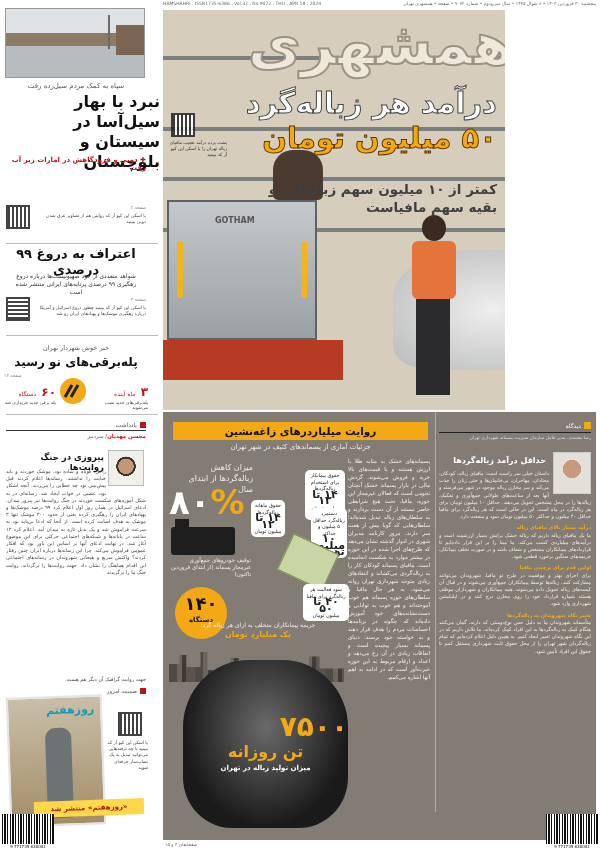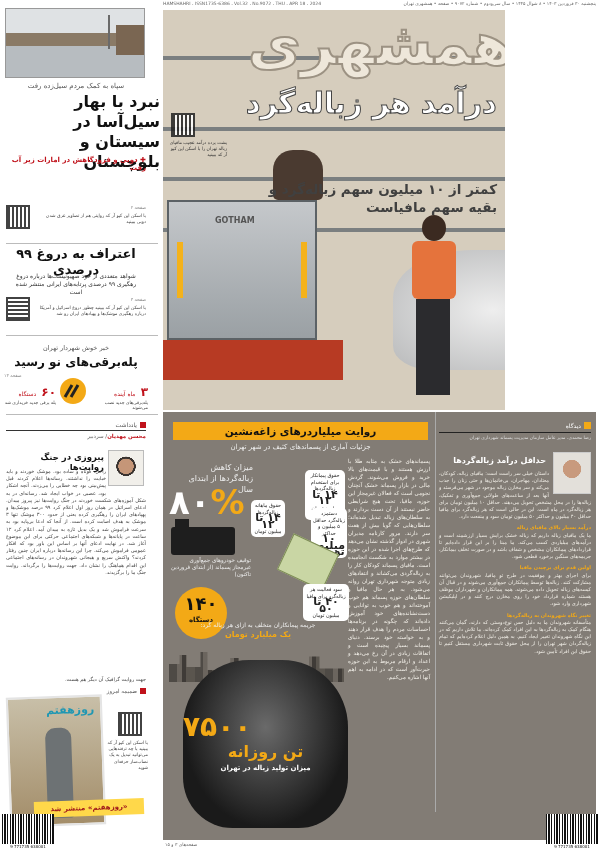--- a/index.html
+++ b/index.html
@@ -55,21 +55,21 @@
 #devices{position:absolute;left:12px;top:175px;width:52px;height:52px;border-radius:50%;background:#f3a916;text-align:center;color:#111;font-weight:bold}
 #devices .n{font-size:18px;line-height:24px;display:block;margin-top:5px}
 #devices .u{font-size:7px;line-height:9px;display:block}
 #fine-label{position:absolute;left:20px;top:205px;width:250px;font-size:6px;color:#eee;text-align:center;direction:rtl}
 #fine-value{position:absolute;left:20px;top:214px;width:250px;font-size:8px;font-weight:bold;color:#f3a916;text-align:center;direction:rtl}
 .bubble{position:absolute;background:#fff;border-radius:5px;font-size:5px;line-height:6.5px;color:#222;text-align:center;padding:2px;direction:rtl}
 .bubble b{font-size:11px;display:block}
 #money{position:absolute;left:120px;top:130px;width:50px;height:40px;background:#c9d6a4;transform:rotate(25deg);border:1px solid #7c8b55}
 #skyline{position:absolute;left:6px;top:240px;width:175px;height:30px;background:repeating-linear-gradient(90deg,#4e4a45 0 8px,#6b655e 8px 13px,#3f3b37 13px 17px,#5a554e 17px 26px);clip-path:polygon(0 100%,0 40%,6% 40%,6% 10%,10% 10%,10% 50%,18% 50%,18% 0,22% 0,22% 60%,35% 60%,35% 20%,40% 20%,40% 70%,60% 70%,60% 30%,66% 30%,66% 65%,80% 65%,80% 15%,86% 15%,86% 55%,100% 55%,100% 100%)}
 #bag{position:absolute;left:20px;top:248px;width:165px;height:168px;background:radial-gradient(ellipse at 50% 40%,#6a6a6a,#1a1a1a 70%);border-radius:40% 40% 30% 30%}
-#bag-num{position:absolute;left:20px;top:300px;width:165px;text-align:left;font-size:28px;font-weight:bold;color:#f3a916;line-height:30px}
+#bag-num{position:absolute;left:20px;top:300px;width:165px;text-align:right;font-size:28px;font-weight:bold;color:#f3a916;line-height:30px}
 #bag-unit{position:absolute;left:20px;top:330px;width:165px;text-align:center;font-size:16px;font-weight:bold;color:#f3a916;direction:rtl}
 #bag-cap{position:absolute;left:20px;top:352px;width:165px;text-align:center;font-size:7px;font-weight:bold;color:#fff;direction:rtl}
 #info-body{position:absolute;left:185px;top:45px;width:82px;font-size:5.5px;line-height:8px;color:#f4f1ea;direction:rtl;text-align:justify}
 #info-divider{position:absolute;left:272px;top:0;width:1px;height:400px;background:#aaa}
 
 #op{position:absolute;left:276px;top:10px;width:152px;height:390px;direction:rtl}
 #op .tag{font-size:6px;color:#fff;display:flex;align-items:center;gap:3px}
 #op .tag i{display:inline-block;width:7px;height:7px;background:#f3a916}
 #op .byline{font-size:4.5px;color:#ddd;border-top:1px solid #222;padding-top:2px;margin-top:3px}
 #op-photo{position:absolute;right:0;top:30px;width:38px;height:42px;background:radial-gradient(circle at 50% 40%,#c89a7d 0 30%,#e3e0da 31%);border:1px solid #ccc}
@@ -187,20 +187,21 @@
   <div id="cart-wheel"></div>
   <div id="kid2">
     <div class="head"></div>
       <div class="shirt"></div>
       <div class="pants"></div>
   </div>
 
   <div id="cover-qr" class="qr"></div>
   <div id="cover-qr-text">پشت پرده درآمد عجیب مافیای زباله تهران را با اسکن این کیو آر کد ببینید</div>
   <div id="hero-title">درآمد هر زباله‌گرد</div>
+  <div id="hero-amount">۵۰ میلیون تومان</div>
   <div id="hero-sub">کمتر از ۱۰ میلیون سهم زباله‌گرد و بقیه سهم مافیاست</div>
 </div>
 
 <div id="info">
   <div id="info-title-bar">روایت میلیاردرهای زاغه‌نشین</div>
   <div id="info-sub">جزئیات آماری از پسماندهای کثیف در شهر تهران</div>
 
   <div id="percent-label">میزان کاهش زباله‌گردها از ابتدای سال</div>
   <div id="percent">
     <span class="n">۸۰</span><span class="p">%</span>

